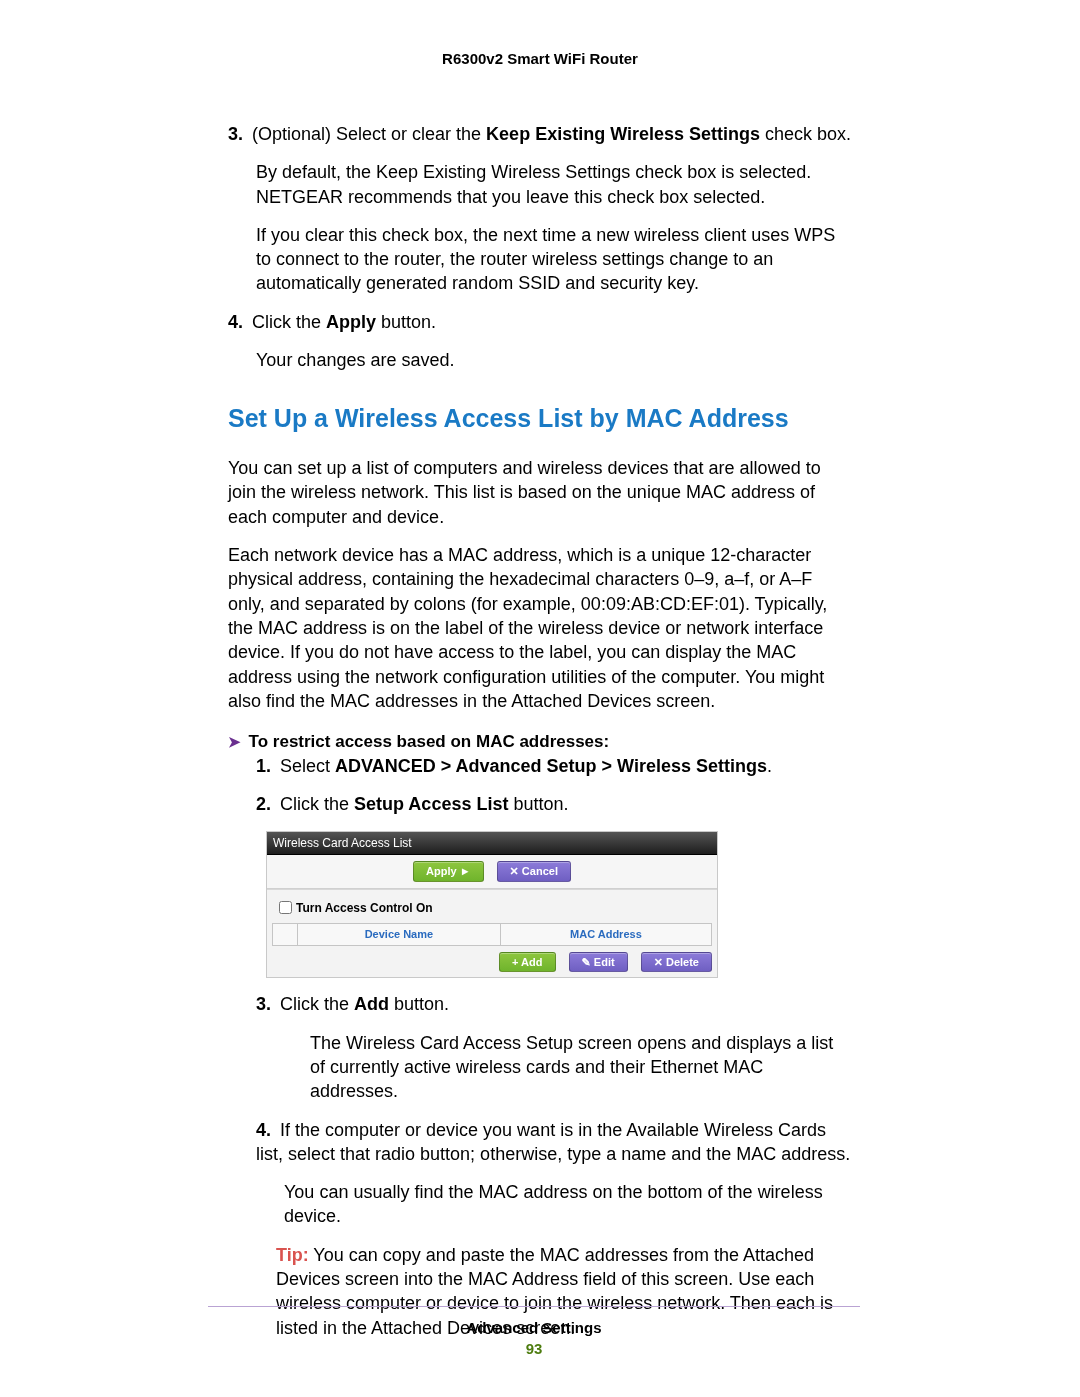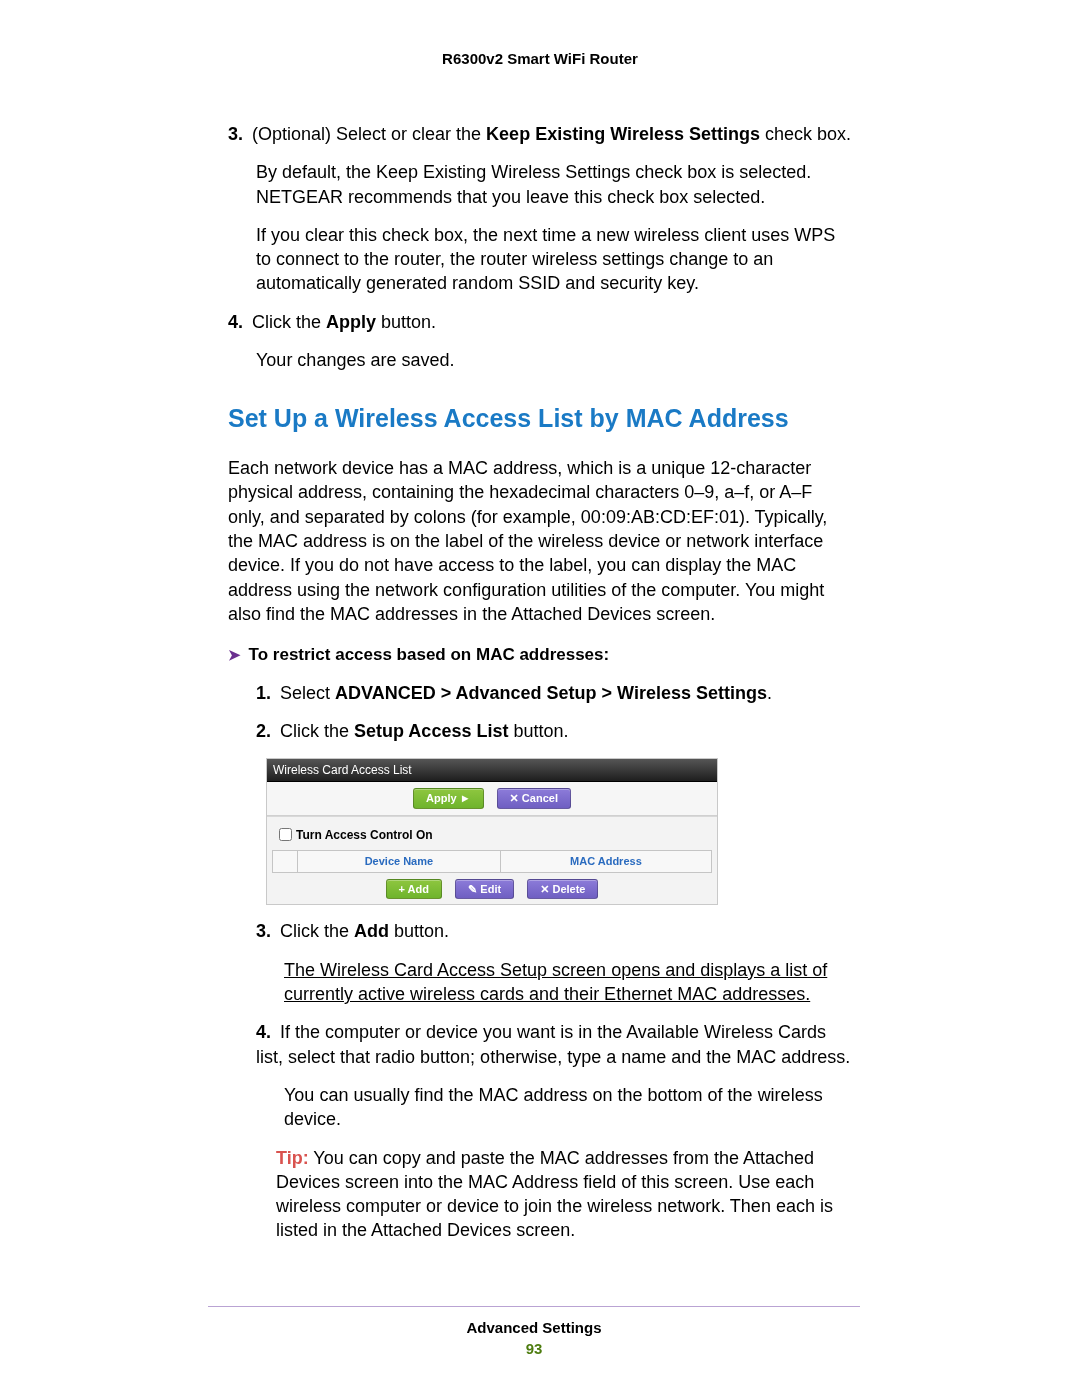--- a/index.html
+++ b/index.html
@@ -43,21 +43,20 @@
   }
   .h2 {
     color: #1a7ac5;
     font-size: 25px;
     font-weight: bold;
     margin-top: 30px;
     margin-bottom: 20px;
   }
   .bullet-line {
     margin-top: 18px;
-    margin-bottom: 14px;
     font-weight: bold;
     font-size: 17px;
   }
   .bullet-line .arrow {
     color: #6a2f8f;
     margin-right: 8px;
     font-size: 15px;
   }
   .tip-block {
     margin-left: 48px;
@@ -134,21 +133,21 @@
   }
   .ui-table th {
     border: 1px solid #c5c5c5;
     padding: 3px 4px;
     font-size: 11px;
     color: #2a6bbf;
     font-weight: bold;
     background: #f8f8f8;
   }
   .ui-actionbar {
-    text-align: center;
+    text-align: right;
     padding: 2px 0 5px 0;
   }
 </style>
 </head>
 <body>
 
 <div class="page">
   <div class="doc-header">R6300v2 Smart WiFi Router</div>
 
   <div class="content">
@@ -159,20 +158,21 @@
     <div class="para indent1">By default, the Keep Existing Wireless Settings check box is selected. NETGEAR recommends that you leave this check box selected.</div>
     <div class="para indent1">If you clear this check box, the next time a new wireless client uses WPS to connect to the router, the router wireless settings change to an automatically generated random SSID and security key.</div>
 
     <div class="para">
       <span class="num">4.</span><span>Click the </span><span class="bold">Apply</span><span> button.</span>
     </div>
     <div class="para indent1">Your changes are saved.</div>
 
     <div class="h2">Set Up a Wireless Access List by MAC Address</div>
 
+    <div class="para">You can set up a list of computers and wireless devices that are allowed to join the wireless network. This list is based on the unique MAC address of each computer and device.</div>
     <div class="para">Each network device has a MAC address, which is a unique 12-character physical address, containing the hexadecimal characters 0–9, a–f, or A–F only, and separated by colons (for example, 00:09:AB:CD:EF:01). Typically, the MAC address is on the label of the wireless device or network interface device. If you do not have access to the label, you can display the MAC address using the network configuration utilities of the computer. You might also find the MAC addresses in the Attached Devices screen.</div>
 
     <div class="bullet-line">
       <span class="arrow">➤</span><span>To restrict access based on MAC addresses:</span>
     </div>
 
     <div class="para indent1">
       <span class="num">1.</span><span>Select </span><span class="bold">ADVANCED &gt; Advanced Setup &gt; Wireless Settings</span><span>.</span>
     </div>
     <div class="para indent1">
@@ -200,21 +200,21 @@
       <div class="ui-actionbar">
         <span class="ui-btn btn-green">+ Add</span>
         <span class="ui-btn btn-purple">✎ Edit</span>
         <span class="ui-btn btn-purple">✕ Delete</span>
       </div>
     </div>
 
     <div class="para indent1">
       <span class="num">3.</span><span>Click the </span><span class="bold">Add</span><span> button.</span>
     </div>
-    <div class="para indent1" style="margin-left:56px;text-decoration:underline;">The Wireless Card Access Setup screen opens and displays a list of currently active wireless cards and their Ethernet MAC addresses.</div>
+    <div class="para indent1" style="margin-left:82px;">The Wireless Card Access Setup screen opens and displays a list of currently active wireless cards and their Ethernet MAC addresses.</div>
 
     <div class="para indent1">
       <span class="num">4.</span><span>If the computer or device you want is in the Available Wireless Cards list, select that radio button; otherwise, type a name and the MAC address.</span>
     </div>
     <div class="para indent1" style="margin-left:56px;">You can usually find the MAC address on the bottom of the wireless device.</div>
 
     <div class="tip-block para">
       <span class="tip-label">Tip:</span><span> You can copy and paste the MAC addresses from the Attached Devices screen into the MAC Address field of this screen. Use each wireless computer or device to join the wireless network. Then each is listed in the Attached Devices screen.</span>
     </div>
 

